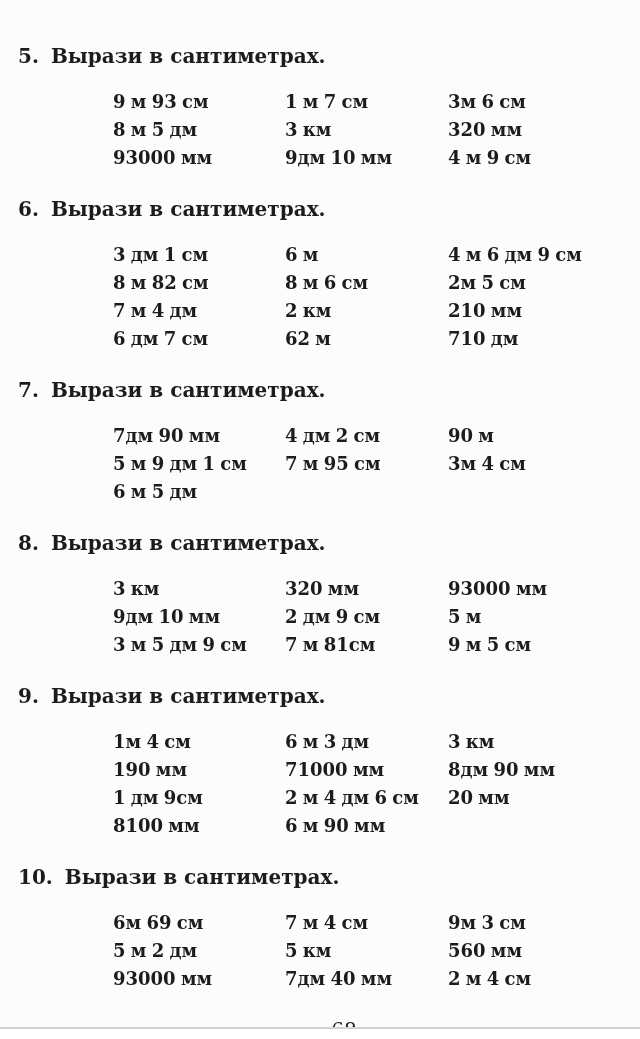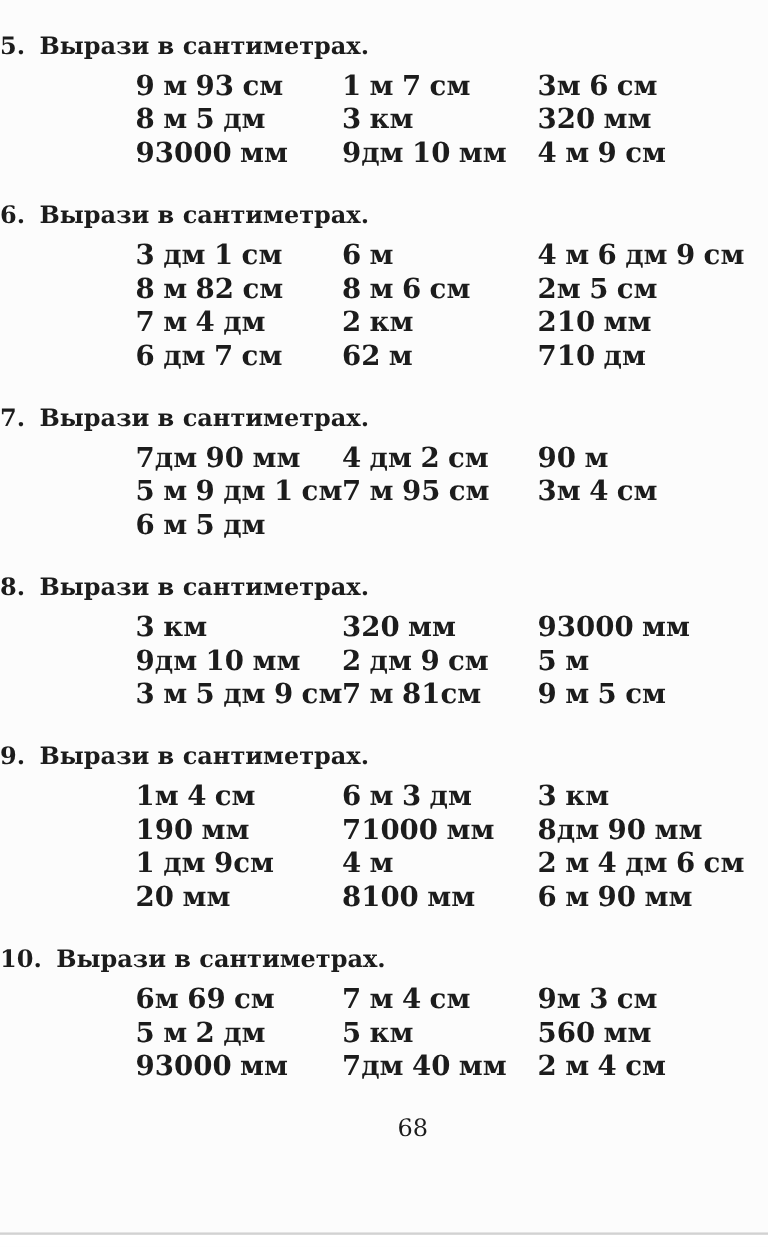--- a/index.html
+++ b/index.html
@@ -19,36 +19,36 @@
   .content {
     position: absolute;
     top: 24px;
     left: 0;
     width: 100%;
   }
   .exercise {
     margin: 0 0 23px 0;
   }
   .heading {
-    margin: 0;
+    margin: 18px;
     font-size: 20px;
     font-weight: bold;
     line-height: 28px;
     white-space: nowrap;
   }
   .heading .num {
     display: inline-block;
     margin-right: 12px;
   }
   .rows {
     margin-top: 6px;
     padding-left: 113px;
     display: grid;
     grid-template-columns: 172px 163px 1fr;
-    font-size: 23px;
+    font-size: 18px;
     font-weight: bold;
     line-height: 28px;
     word-spacing: -1px;
   }
   .cell {
     white-space: nowrap;
   }
   .page-number {
     margin-top: 20px;
     padding-left: 48px;
@@ -136,21 +136,20 @@
   <section class="exercise">
     <h2 class="heading"><span class="num">9.</span><span class="title">Вырази в сантиметрах.</span></h2>
     <div class="rows">
             <span class="cell">1м 4 см</span>
             <span class="cell">6 м 3 дм</span>
             <span class="cell">3 км</span>
             <span class="cell">190 мм</span>
             <span class="cell">71000 мм</span>
             <span class="cell">8дм 90 мм</span>
             <span class="cell">1 дм 9см</span>
-            <span class="cell">4 м</span>
             <span class="cell">2 м 4 дм 6 см</span>
             <span class="cell">20 мм</span>
             <span class="cell">8100 мм</span>
             <span class="cell">6 м 90 мм</span>
           </div>
   </section>
 
   <section class="exercise">
     <h2 class="heading"><span class="num">10.</span><span class="title">Вырази в сантиметрах.</span></h2>
     <div class="rows">

